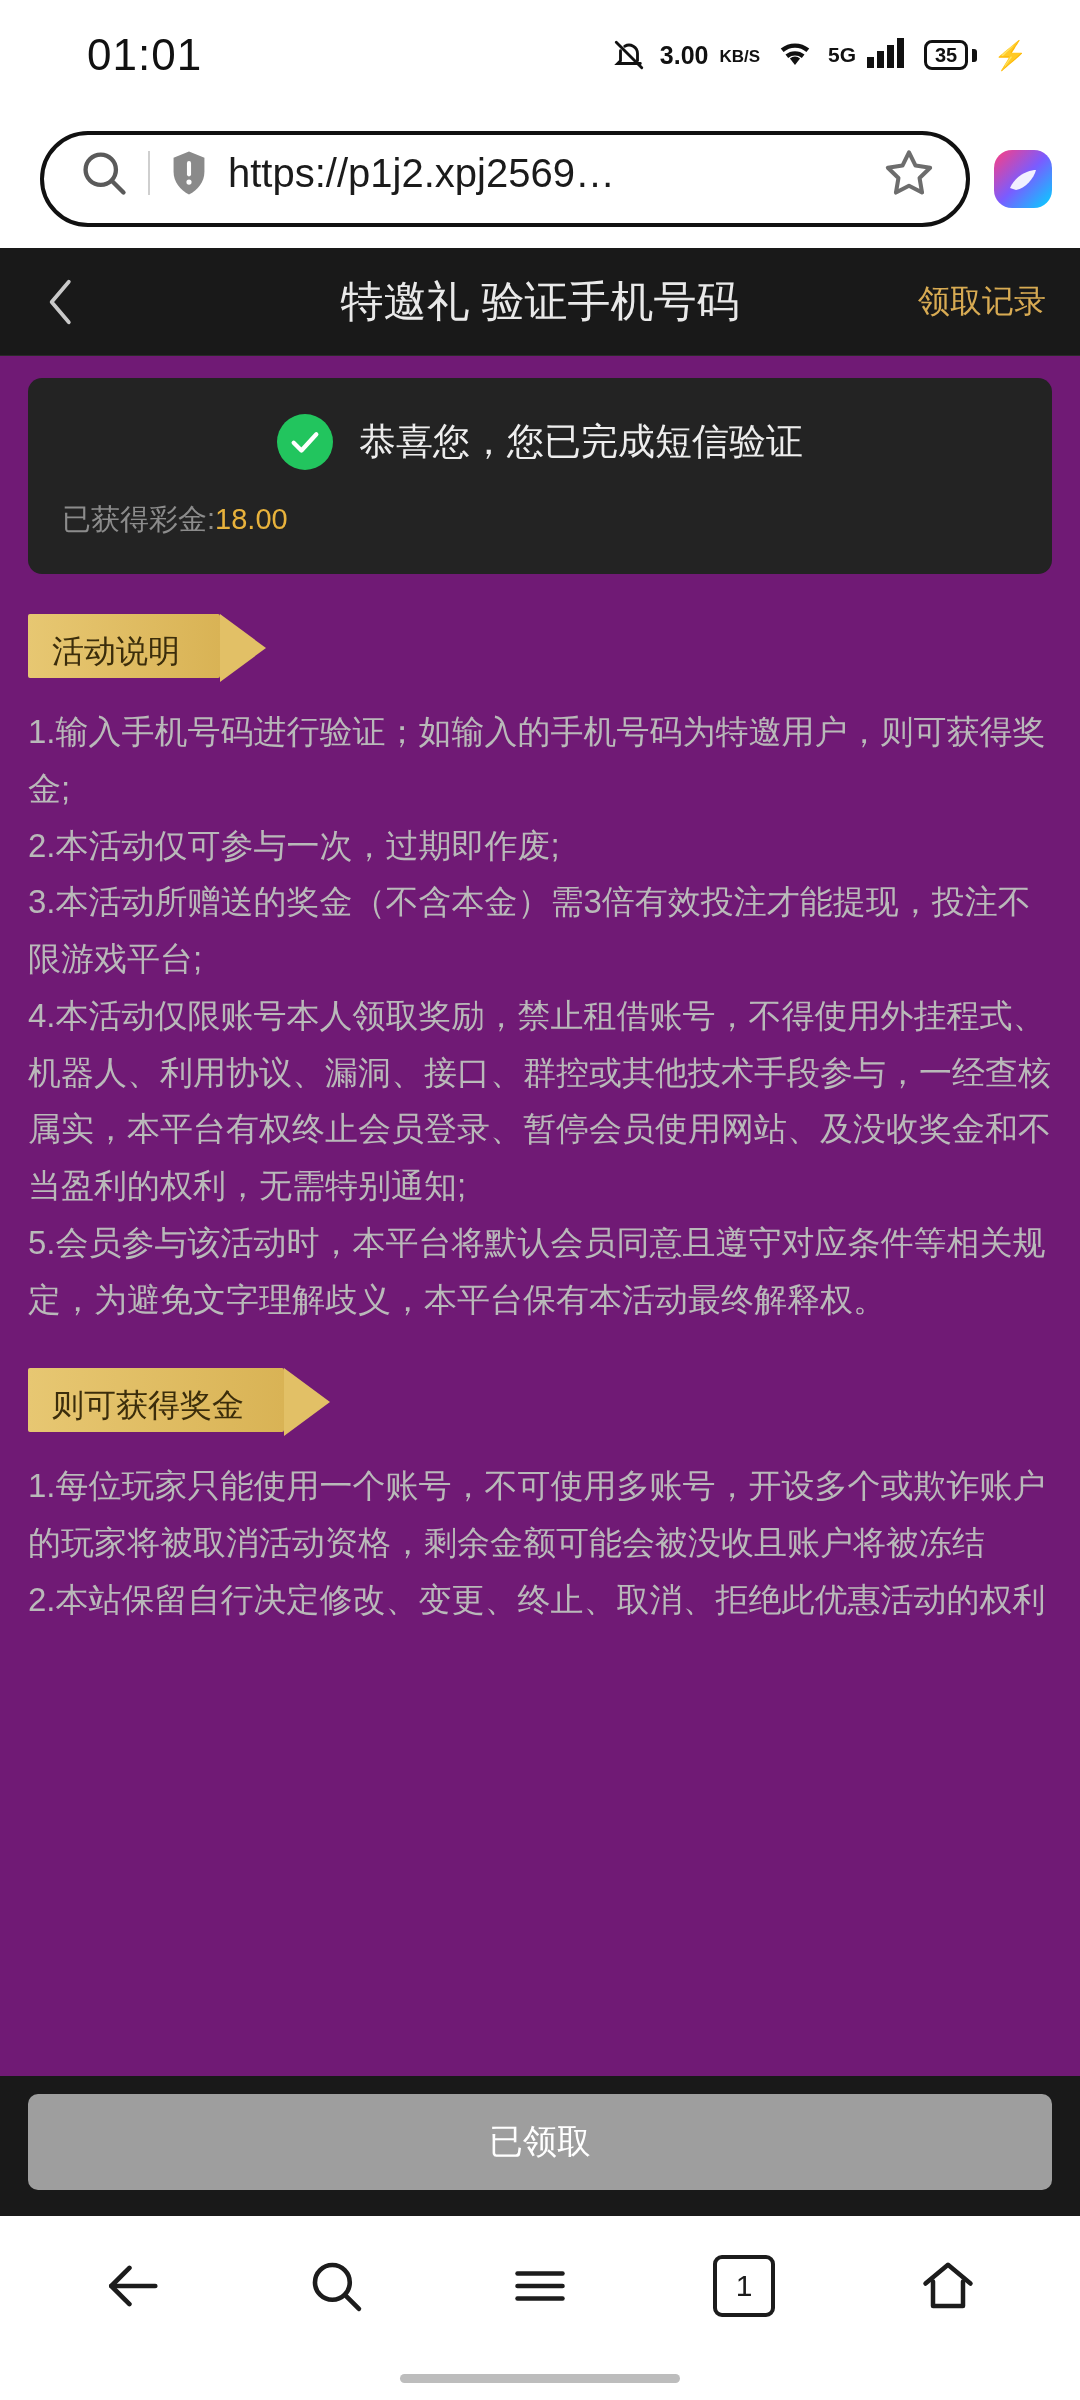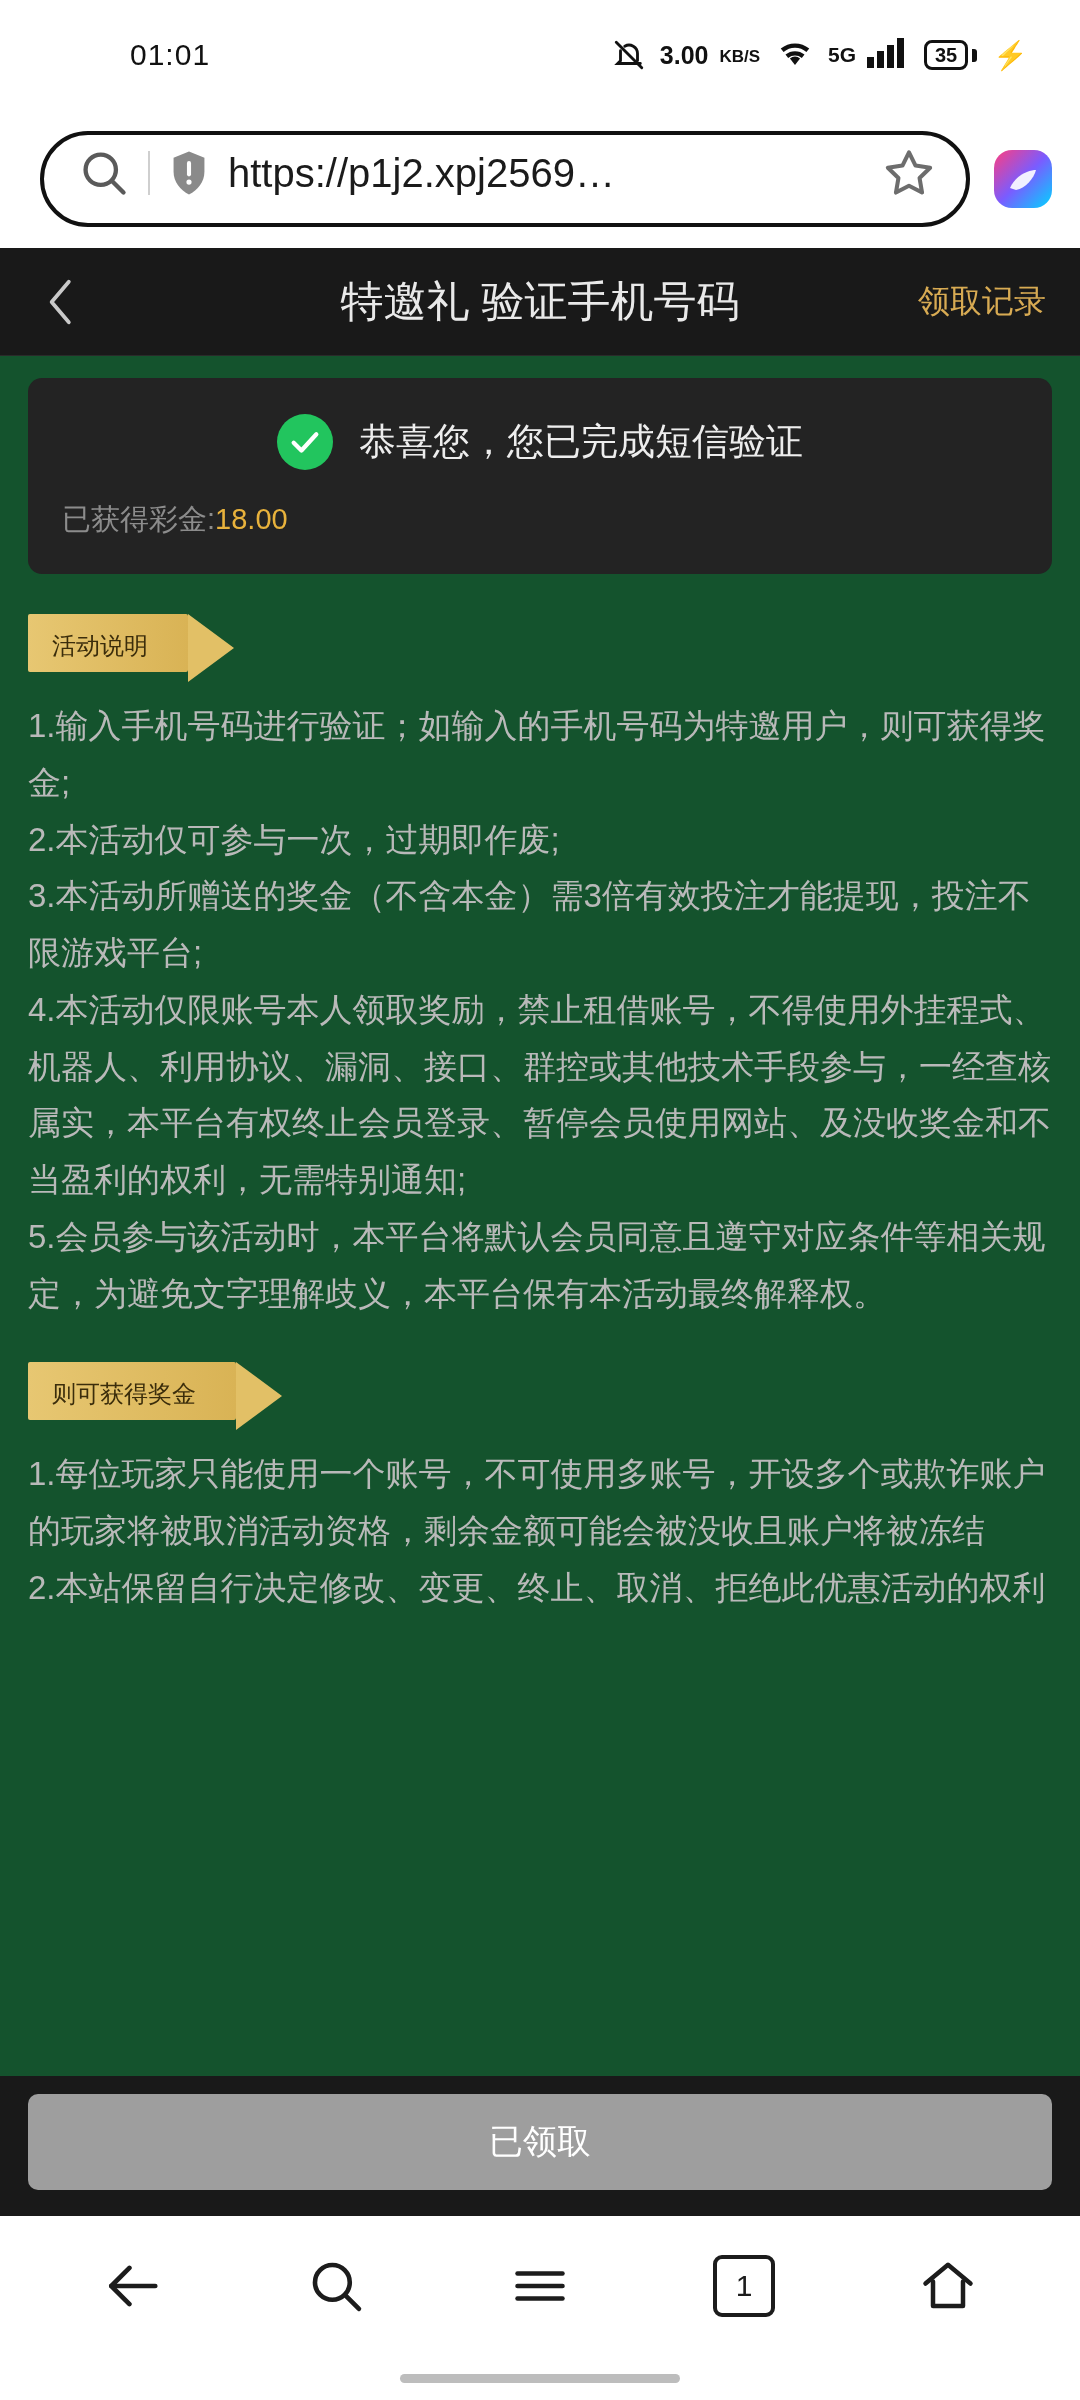--- a/index.html
+++ b/index.html
@@ -29,25 +29,25 @@
     flex: none;
     background: #ffffff;
     display: flex;
     align-items: center;
     justify-content: space-between;
     padding: 0 52px;
     box-sizing: border-box;
     color: #000;
   }
   .status-clock {
-    font-size: 30px;
+    font-size: 44px;
     letter-spacing: 1px;
     color: #111;
     font-weight: 400;
-    margin-left: 78px;
+    margin-left: 35px;
   }
   .status-right {
     display: flex;
     align-items: center;
     gap: 14px;
   }
   .mute-icon svg { display: block; }
   .net-speed {
     display: flex;
     flex-direction: row;
@@ -162,21 +162,21 @@
     font-size: 32px;
     color: #d8ab53;
     z-index: 2;
   }
 
   .content {
     flex: 1;
     overflow: hidden;
     padding: 0 28px;
     box-sizing: border-box;
-    background: #14532d;
+    background: #701a75;
   }
 
   .success-card {
     margin-top: 22px;
     background: #232323;
     border-radius: 14px;
     padding: 36px 34px 34px 34px;
     box-sizing: border-box;
   }
   .success-row {
@@ -202,22 +202,22 @@
     color: #8c8c8c;
   }
   .amount-row .amount { color: #e8b23c; }
 
   .ribbon {
     position: relative;
     display: inline-block;
     margin-top: 40px;
     background: #e2c066;
     color: #3b2d0b;
-    font-size: 24px;
-    padding: 16px 40px 10px 24px;
+    font-size: 32px;
+    padding: 16px 40px 4px 24px;
     font-weight: 500;
     border-radius: 2px;
   }
   .ribbon::after {
     content: "";
     position: absolute;
     right: -46px;
     top: 0;
     width: 0; height: 0;
     border-top: 34px solid transparent;

